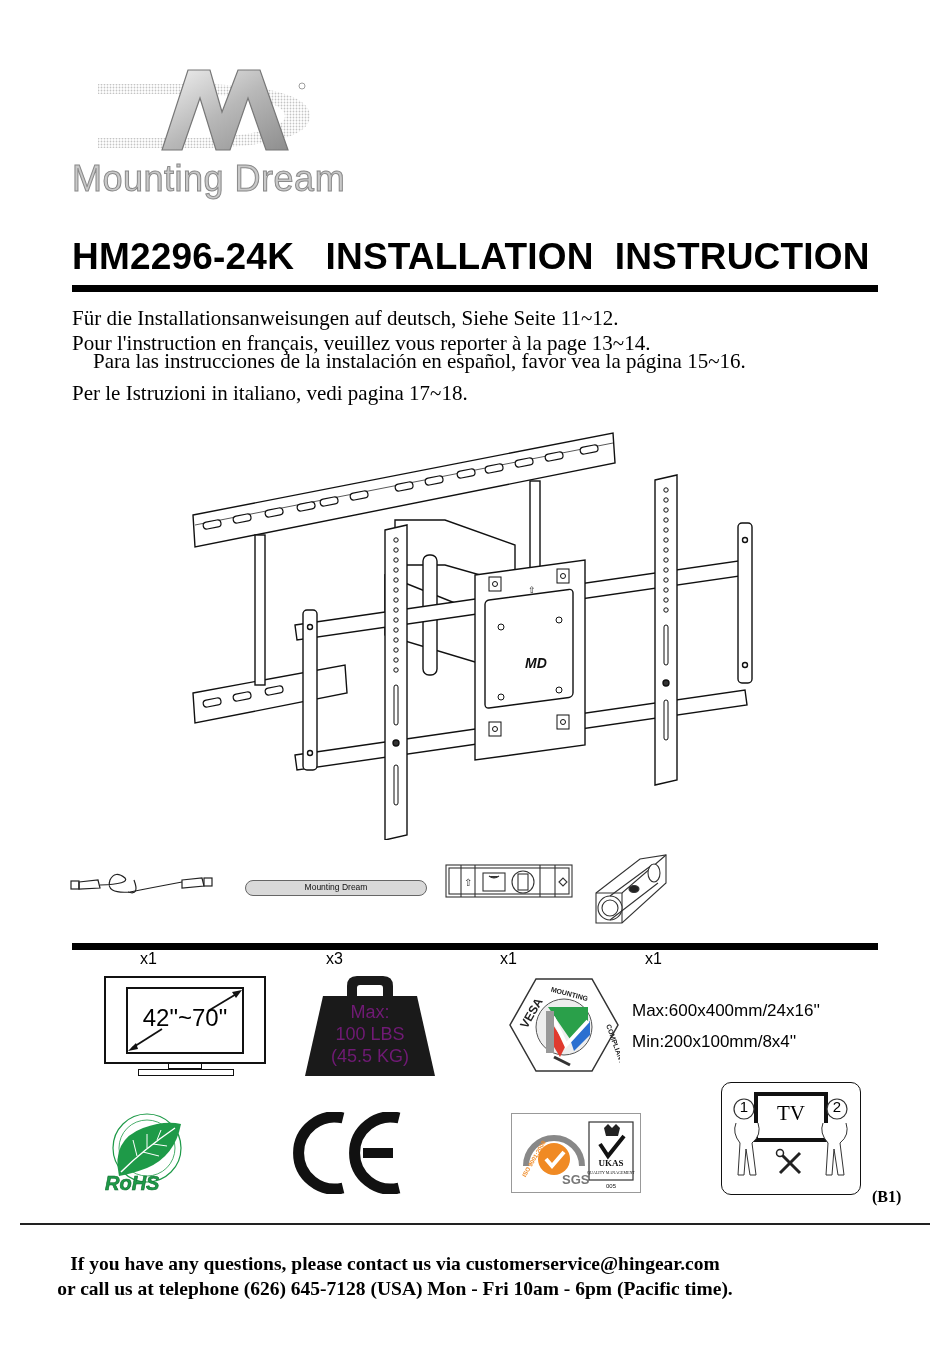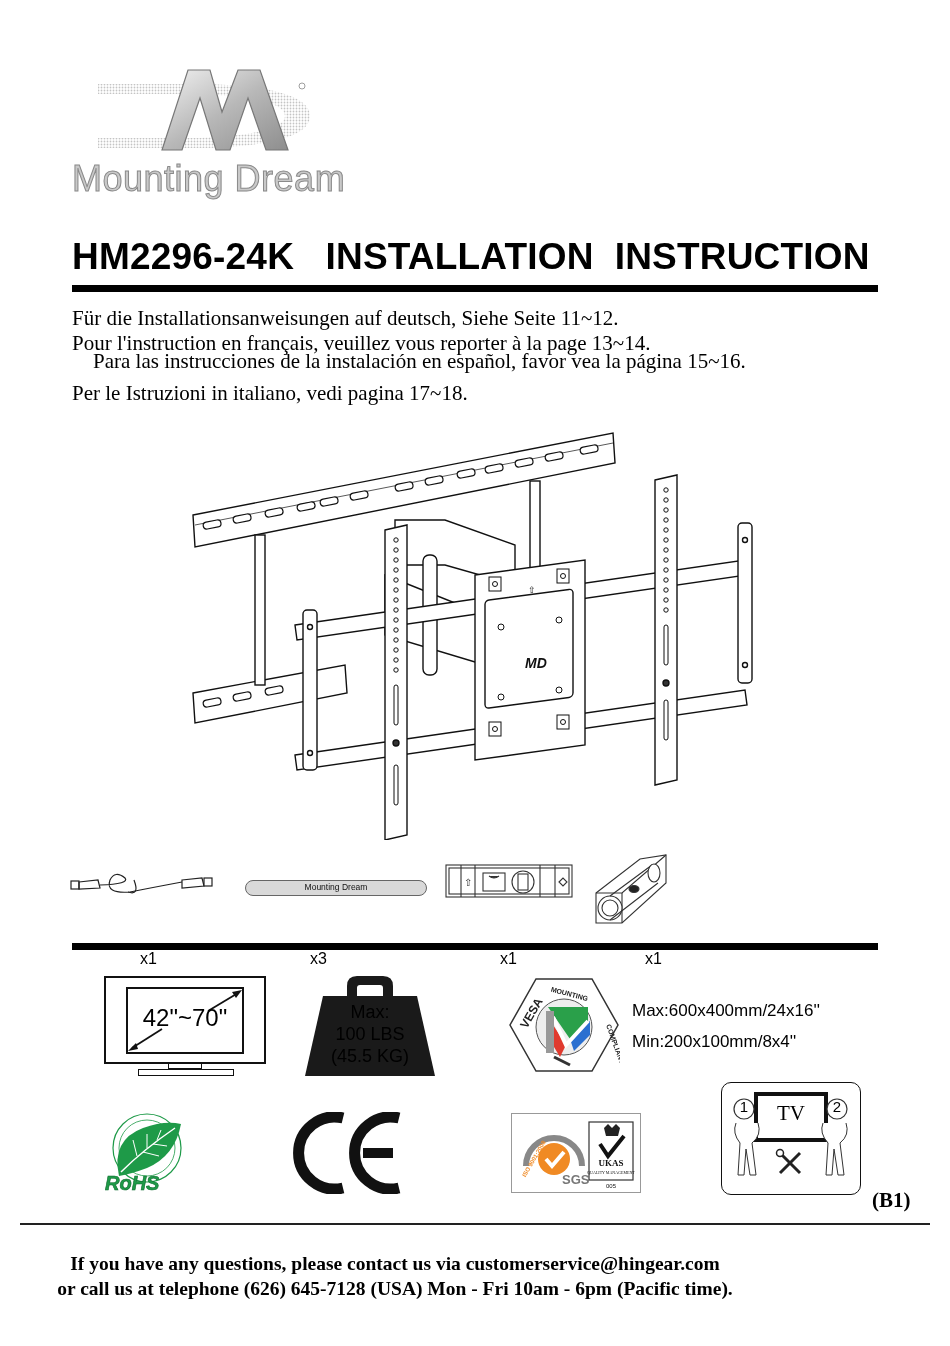--- a/index.html
+++ b/index.html
@@ -21,21 +21,21 @@
   .lang { left: 72px; font-size: 21px; line-height: 25px; white-space: nowrap; }
   .lang.l1 { top: 306px; } .lang.l2 { top: 331px; } .lang.l3 { top: 349px; margin-left: 21px; } .lang.l4 { top: 381px; }
 
   .mount { left: 185px; top: 425px; width: 590px; height: 415px; }
 
   .acc-label { font-family: "Liberation Sans", sans-serif; font-size: 16px; top: 906px; margin-top: 44px; }
 
   .spec-text { font-family: "Liberation Sans", sans-serif; font-size: 17px; left: 632px; white-space: nowrap; }
 
   .footer { left: 0; width: 790px; text-align: center; font-weight: bold; font-size: 19.5px; line-height: 25px; }
-  .b1 { left: 872px; top: 1188px; font-weight: bold; font-size: 21px; }
+  .b1 { left: 872px; top: 1188px; font-weight: bold; font-size: 16px; }
 </style>
 </head>
 <body>
 
 <div class="abs logo">
   <svg width="310" height="136" viewBox="0 0 310 136">
     <defs>
       <linearGradient id="mg" x1="0" y1="0" x2="1" y2="1">
         <stop offset="0" stop-color="#f2f2f2"></stop>
         <stop offset="0.5" stop-color="#b8b8b8"></stop>
@@ -179,21 +179,21 @@
     <path d="M58 22 Q70 26 64 10"></path>
     <path d="M112 10 L132 8 L134 16 L112 18 Z"></path>
     <rect x="134" y="8" width="8" height="8" fill="#fff"></rect>
   </svg>
 </div>
 <div class="abs acc-label" style="left:140px;">x1</div>
 
 <div class="abs" style="left:245px;top:880px;width:180px;height:14px;border:1px solid #666;border-radius:8px;background:#d9d9d9;">
   <div style="text-align:center;font-family:'Liberation Sans',sans-serif;font-size:8.5px;line-height:13px;color:#111;">Mounting Dream</div>
 </div>
-<div class="abs acc-label" style="left:310px;">x3</div>
+<div class="abs acc-label" style="left:326px;">x3</div>
 
 <div class="abs" style="left:445px;top:862px;width:128px;height:38px;">
   <svg width="128" height="38" viewBox="0 0 128 38" fill="#fff" stroke="#333" stroke-width="1.1">
     <rect x="1" y="3" width="126" height="32"></rect>
     <rect x="4" y="6" width="120" height="26" fill="none"></rect>
     <line x1="16" y1="3" x2="16" y2="35"></line>
       <line x1="30" y1="3" x2="30" y2="35"></line>
     <line x1="95" y1="3" x2="95" y2="35"></line>
       <line x1="110" y1="3" x2="110" y2="35"></line>
     <text x="19" y="24" font-size="10" fill="#333" stroke="none">⇧</text>
@@ -234,21 +234,21 @@
   </div>
 </div>
 <div class="abs" style="left:168px;top:1064px;width:32px;height:4px;border:1.5px solid #111;border-top:none;"></div>
 <div class="abs" style="left:138px;top:1069px;width:94px;height:5px;border:1.5px solid #111;"></div>
 
 <div class="abs" style="left:303px;top:974px;width:134px;height:104px;">
   <svg class="abs" style="left:0;top:0;" width="134" height="104" viewBox="0 0 134 104">
     <path d="M44 22 L44 12 Q44 2 54 2 L80 2 Q90 2 90 12 L90 22 L80 22 L80 14 Q80 11 77 11 L57 11 Q54 11 54 14 L54 22 Z" fill="#1a1a1a"></path>
     <path d="M20 22 L114 22 L132 102 L2 102 Z" fill="#1a1a1a"></path>
   </svg>
-  <div class="abs" style="left:0;top:27px;width:134px;text-align:center;font-family:'Liberation Sans',sans-serif;font-size:18px;line-height:22px;color:#000000;">
+  <div class="abs" style="left:0;top:27px;width:134px;text-align:center;font-family:'Liberation Sans',sans-serif;font-size:18px;line-height:22px;color:#701a75;">
     <div>Max:</div>
     <div>100 LBS</div>
     <div>(45.5 KG)</div>
   </div>
 </div>
 
 <div class="abs" style="left:508px;top:977px;width:112px;height:96px;">
   <svg width="112" height="96" viewBox="0 0 112 96">
     <path d="M28 2 L84 2 L110 48 L84 94 L28 94 L2 48 Z" fill="#fff" stroke="#333" stroke-width="1.5"></path>
     <circle cx="56" cy="50" r="28" fill="#eee" stroke="#555" stroke-width="1"></circle>

